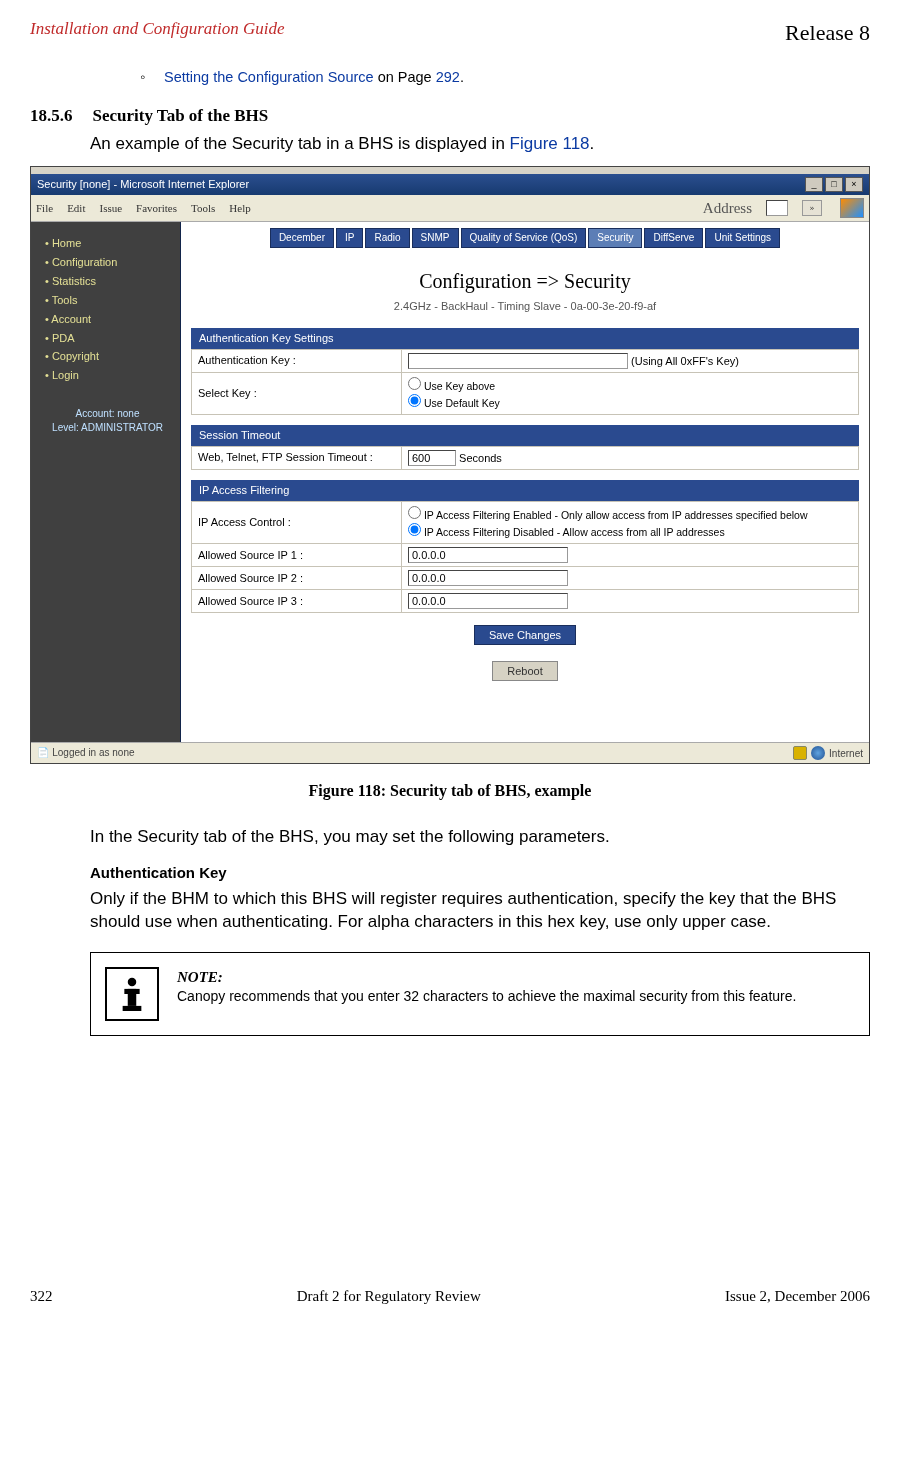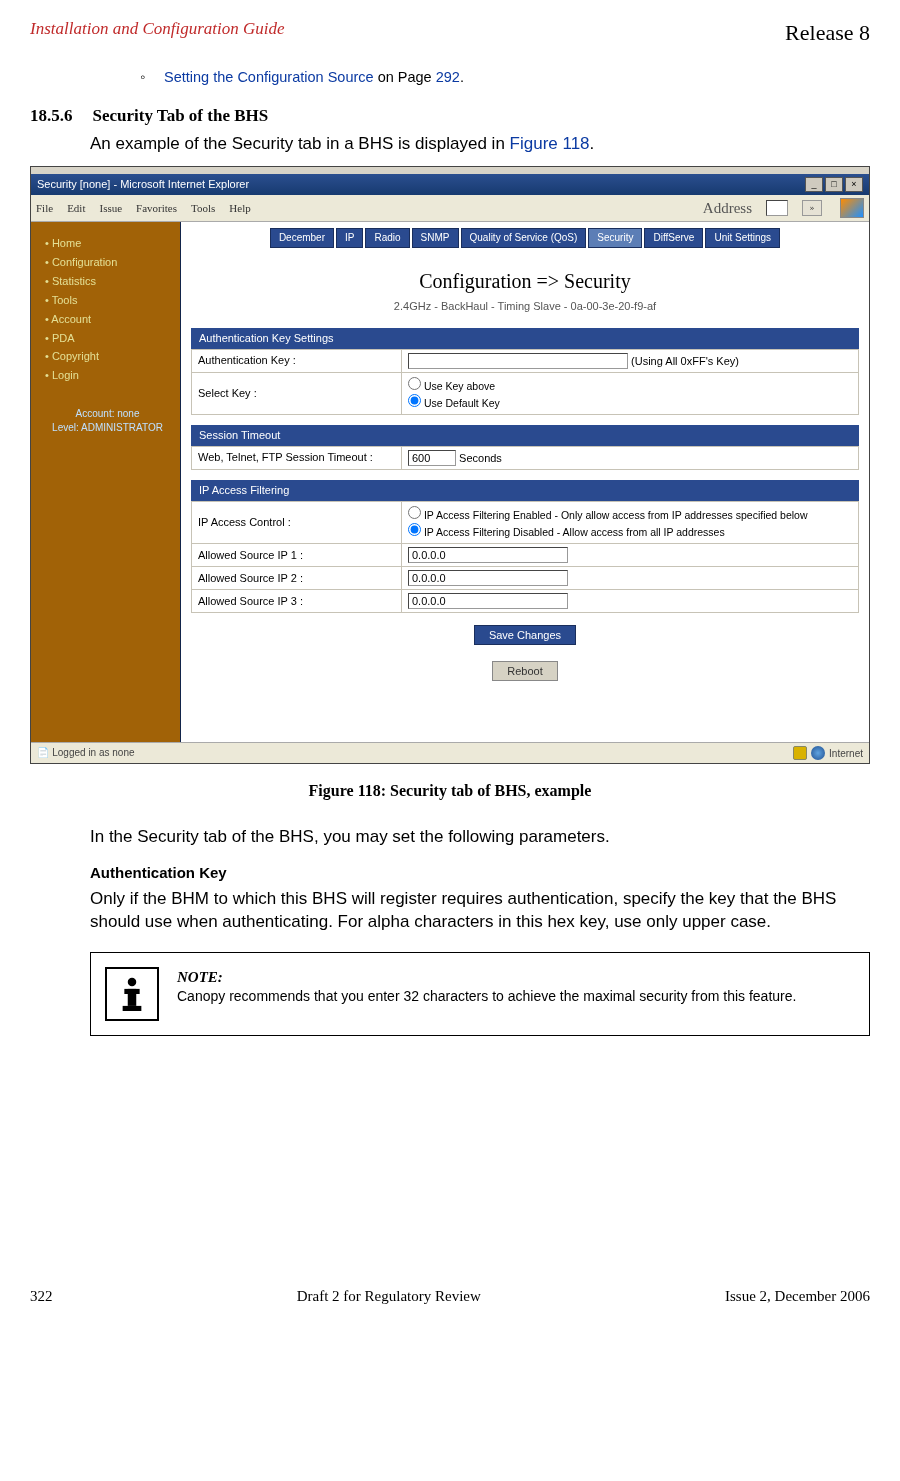--- a/index.html
+++ b/index.html
@@ -37,21 +37,21 @@
   .ie-titlebar { background: linear-gradient(#2b4f8f,#173a70); color:#fff; padding: 3px 6px; display:flex; justify-content:space-between; align-items:center; font-family: Liberation Sans, sans-serif; margin-top: 7px; }
   .ie-titlebar-right { display:flex; gap:2px; }
   .winbtn { width:18px; height:15px; background:#cfcabf; border:1px solid #555; font-size:9px; text-align:center; line-height:13px; color:#000; }
   .ie-menubar { background:#ece9d8; padding: 3px 5px; display:flex; gap:14px; align-items:center; font-family: Liberation Serif, serif; color:#333; border-bottom:1px solid #aaa; }
   .ie-menubar .spacer { flex:1; }
   .addr-label { color:#555; font-size:15px; }
   .addr-box { width:22px; height:16px; background:#fff; border:1px inset #999; }
   .ie-go { width:20px; height:16px; background:#e6e2d5; border:1px solid #999; text-align:center; font-size:9px; }
   .ie-logo { width:24px; height:20px; background:linear-gradient(135deg,#ff8c00,#1e90ff); border:1px solid #888; margin-left:4px; }
   .ie-content { display:flex; background:#fff; min-height:520px; }
-  .sidebar { width:150px; background:#a16207; color:#e4e095; padding:12px 10px 8px 14px; font-size:11px; font-family: Tahoma, sans-serif; border-right:1px solid #12244a; }
+  .sidebar { width:150px; background:#404040; color:#e4e095; padding:12px 10px 8px 14px; font-size:11px; font-family: Tahoma, sans-serif; border-right:1px solid #12244a; }
   .sidebar ul { list-style: none; }
   .sidebar li { padding:2px 0; }
   .sidebar li::before { content:"• "; color:#e4e095; }
   .sidebar .acct { margin-top:22px; text-align:center; color:#bfe0ff; font-size:10px; }
   .main-panel { flex:1; padding: 6px 10px 10px 10px; display:flex; flex-direction:column; align-items:stretch; overflow:hidden; }
   .tabs-row { display:flex; gap:2px; justify-content:center; margin-bottom:12px; flex-wrap:wrap; }
   .tab { background:#2a4a8f; color:#fff; padding:2px 8px; font-size:10px; border:1px solid #1a2e5c; font-family:Tahoma,sans-serif; }
   .tab.active { background:#5c7eb6; }
   .content-title { text-align:center; font-family: "Times New Roman", serif; font-size: 20px; margin: 8px 0 4px 0; }
   .content-sub { text-align:center; font-size:11px; color:#555; margin-bottom:14px; font-family:Tahoma,sans-serif; }

